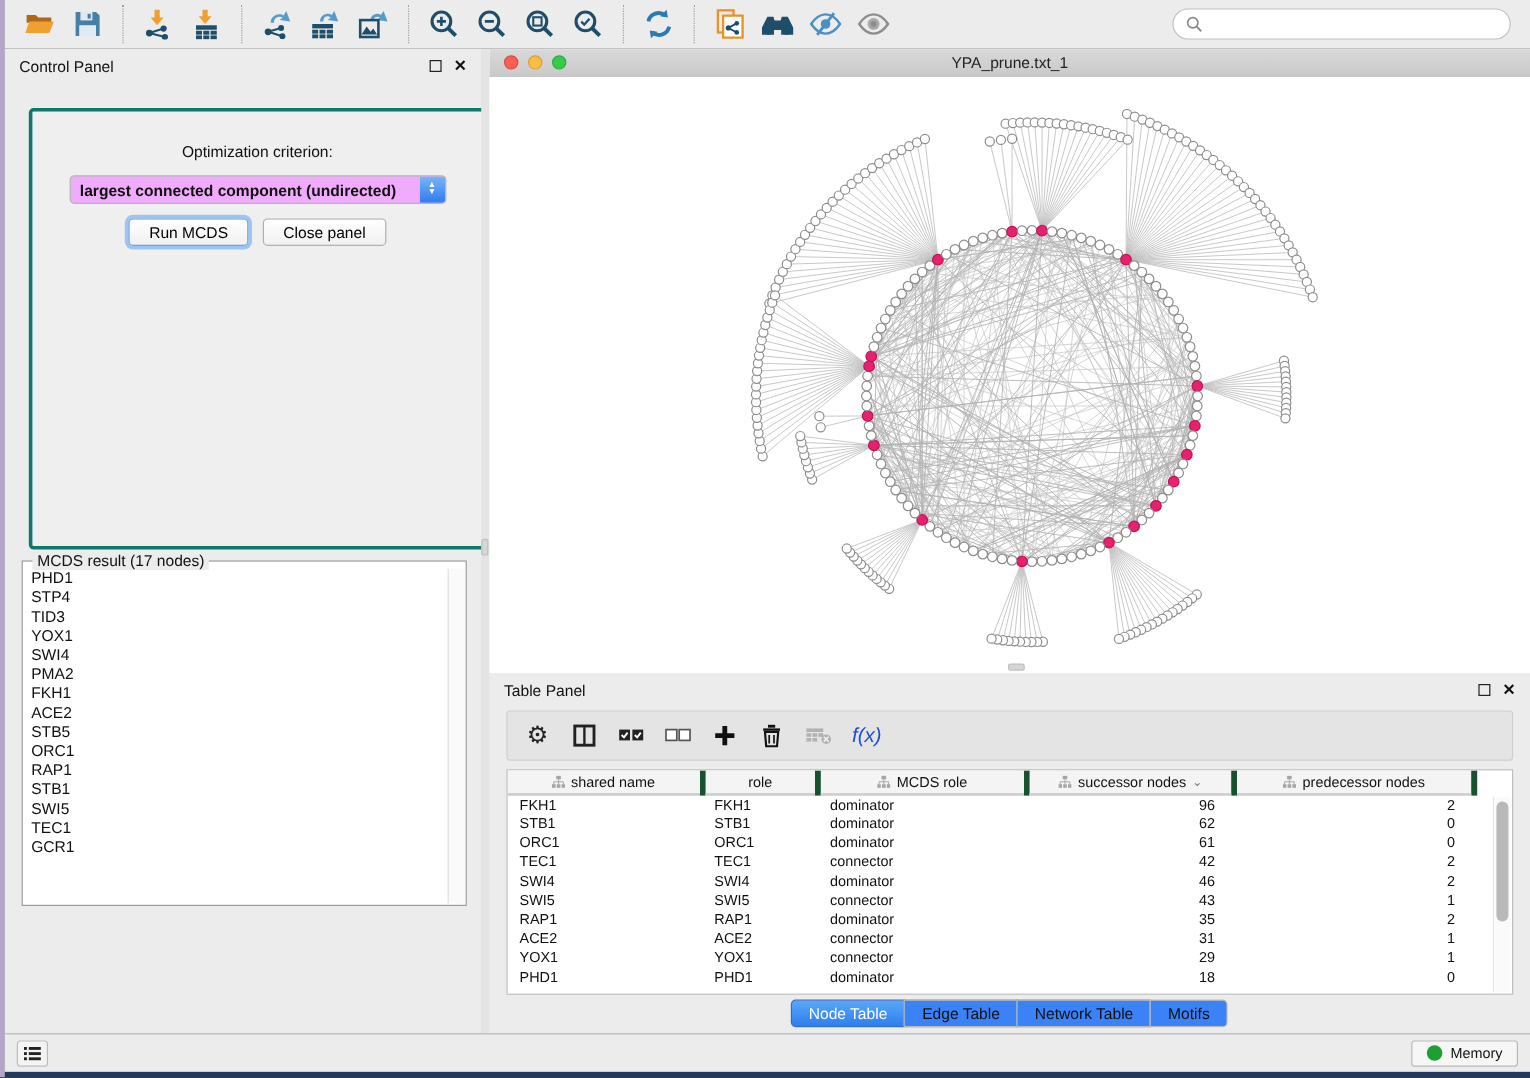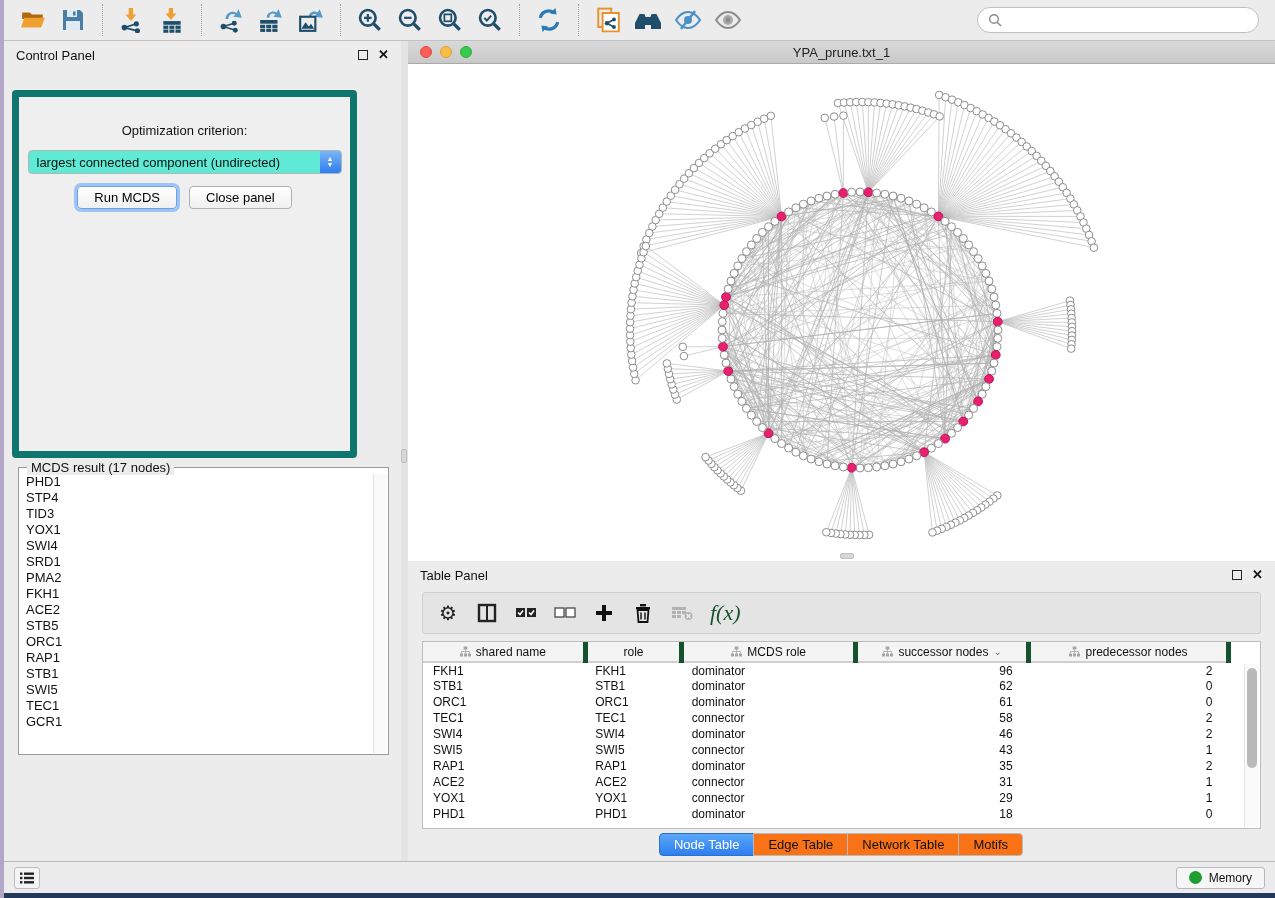--- a/index.html
+++ b/index.html
@@ -27,25 +27,25 @@
   .panel-titlebar{display:flex;align-items:center;height:26px;padding:2px 12px 0 12px;font-size:13px;}
   .panel-titlebar .title{flex:1;}
   .win-mini{display:flex;gap:10px;align-items:center;}
   .float-glyph{width:10px;height:10px;border:1.6px solid #222;display:inline-block;}
   .close-glyph{font-size:13px;font-weight:bold;line-height:10px;}
   .ctl-tabs{position:absolute;left:0;top:32px;width:100%;display:flex;justify-content:center;z-index:3;}
   .ctl-tab{font-size:13px;padding:3px 13px;background:#fff;border:1px solid #b9b9b9;margin-left:-1px;}
   .ctl-tab:first-child{border-radius:4px 0 0 4px;margin-left:0;}
   .ctl-tab:last-child{border-radius:0 4px 4px 0;}
   .ctl-tab.selected{background:linear-gradient(#6fb2fa,#2e7ef0);color:#fff;border-color:#2e6fd0;}
-  .ctl-inner{position:absolute;left:8px;top:49px;width:345px;height:368px;background:#efefef;
-             border:7px solid #0f766e;border-radius:4px;}
+  .ctl-inner{position:absolute;left:20px;top:49px;width:381px;height:368px;background:#efefef;
+             border:3px solid #0f766e;border-radius:4px;}
   .opt-label{text-align:center;margin-top:26px;font-size:13px;}
-  .dropdown{margin:12px auto 0 auto;width:314px;height:24px;background:#5eead4;border:1px solid #b5b5b5;
-            border-radius:4px;display:flex;align-items:center;overflow:hidden;}
+  .dropdown{margin:12px auto 0 auto;width:314px;height:24px;background:#f0abfc;border:1px solid #b5b5b5;
+            border-radius:4px;display:flex;align-items:center;overflow:hidden;font-weight:bold;}
   .dropdown .dd-text{flex:1;font-size:13px;padding:0 8px;white-space:nowrap;}
   .dd-stepper{width:21px;height:100%;background:linear-gradient(#79b5f8,#2f7cf0);display:flex;
               flex-direction:column;align-items:center;justify-content:center;color:#fff;border-radius:0 3px 3px 0;}
   .dd-stepper span{font-size:7px;line-height:6px;}
   .btn-row{display:flex;justify-content:center;gap:12px;margin-top:12px;}
   .mac-btn{font-size:13px;background:linear-gradient(#ffffff,#f0f0f0);border:1px solid #b0b0b0;
            border-radius:4px;padding:3px 16px;font-family:"Liberation Sans",sans-serif;}
   .mac-btn.focused{box-shadow:0 0 0 3px #9cc5f5;border-color:#6ea3e0;}
   .result-group{position:absolute;left:14px;top:426px;width:371px;height:288px;border:1px solid #9a9a9a;
                 background:#fff;}
@@ -70,36 +70,36 @@
   .light.green{background:#3ac94f;border:1px solid #2aad3c;}
   .net-title{position:absolute;left:0;right:0;text-align:center;font-size:13px;color:#222;}
   .net-canvas{position:relative;width:100%;height:496px;background:#fff;overflow:hidden;}
 
   
   .table-panel{position:absolute;left:404px;top:561px;width:867px;height:300px;background:#ececec;}
   .tbl-toolbar{position:absolute;left:14px;top:31px;width:839px;height:42px;background:#e4e4e4;
                border:1px solid #d0d0d0;border-radius:3px;display:flex;align-items:center;gap:17px;
                padding:0 14px;}
   .tt-btn{display:flex;align-items:center;justify-content:center;min-width:22px;height:26px;}
-  .fx{font-family:Liberation Serif, serif;font-style:italic;font-size:22px;color:#14532d;}
+  .fx{font-family:Liberation Sans, sans-serif;font-style:italic;font-size:17px;color:#1d4ed8;}
   .gear-glyph{font-size:20px;color:#222;line-height:20px;}
   .tbl-wrap{position:absolute;left:14px;top:80px;width:839px;height:188px;background:#fff;
             border:1px solid #bdbdbd;overflow:hidden;}
   table.node-table{border-collapse:collapse;width:808px;table-layout:fixed;font-size:12px;}
   .node-table th{background:#f4f4f4;border-right:5px solid #14532d;border-bottom:2px solid #cfcfcf;
                  font-weight:normal;height:20px;padding:0 4px;position:relative;}
   .th-inner{display:flex;align-items:center;justify-content:center;gap:5px;}
   .th-icon{opacity:.55;flex:0 0 auto;}
   .node-table td{height:16px;padding:0 10px;white-space:nowrap;}
   .node-table td.num{text-align:right;padding-right:16px;}
   .tbl-vscroll{position:absolute;right:1px;top:22px;bottom:1px;width:15px;background:#fafafa;
                border-left:1px solid #e6e6e6;}
   .tbl-thumb{position:absolute;left:2px;top:4px;width:10px;height:100px;background:#b9b9b9;border-radius:5px;}
   .tbl-tabs{position:absolute;left:0;right:0;top:272px;display:flex;justify-content:center;}
-  .tbl-tab{font-size:13px;padding:3px 14px;background:#f97316;border:1px solid #b9b9b9;margin-left:-1px;}
+  .tbl-tab{font-size:13px;padding:3px 14px;background:#3b82f6;border:1px solid #b9b9b9;margin-left:-1px;}
   .tbl-tab:first-child{border-radius:4px 0 0 4px;}
   .tbl-tab:last-child{border-radius:0 4px 4px 0;}
   .tbl-tab.selected{background:linear-gradient(#5aa7f8,#2e7ef0);color:#fff;border-color:#2e6fd0;}
 
   
   .statusbar{position:absolute;left:0;top:861px;width:1271px;height:32px;background:#ececec;
              border-top:1px solid #b8b8b8;display:flex;align-items:center;padding:0 10px;}
   .status-left-btn{width:26px;height:22px;border:1px solid #bdbdbd;background:#f4f4f4;border-radius:3px;
                    display:flex;align-items:center;justify-content:center;}
   .memory-btn{margin-left:auto;display:flex;align-items:center;gap:7px;border:1px solid #b9b9b9;
@@ -299,21 +299,20 @@
         </div>
       </div>
       <div class="result-group">
         <span class="result-legend">MCDS result (17 nodes)</span>
         <div class="result-list" id="mcds-list">
             <div>PHD1</div>
             <div>STP4</div>
             <div>TID3</div>
             <div>YOX1</div>
             <div>SWI4</div>
-            <div>SRD1</div>
             <div>PMA2</div>
             <div>FKH1</div>
             <div>ACE2</div>
             <div>STB5</div>
             <div>ORC1</div>
             <div>RAP1</div>
             <div>STB1</div>
             <div>SWI5</div>
             <div>TEC1</div>
             <div>GCR1</div>
@@ -1300,21 +1299,21 @@
                 <td>ORC1</td>
                 <td>ORC1</td>
                 <td>dominator</td>
                 <td class="num">61</td>
                 <td class="num">0</td>
               </tr>
               <tr>
                 <td>TEC1</td>
                 <td>TEC1</td>
                 <td>connector</td>
-                <td class="num">58</td>
+                <td class="num">42</td>
                 <td class="num">2</td>
               </tr>
               <tr>
                 <td>SWI4</td>
                 <td>SWI4</td>
                 <td>dominator</td>
                 <td class="num">46</td>
                 <td class="num">2</td>
               </tr>
               <tr>

